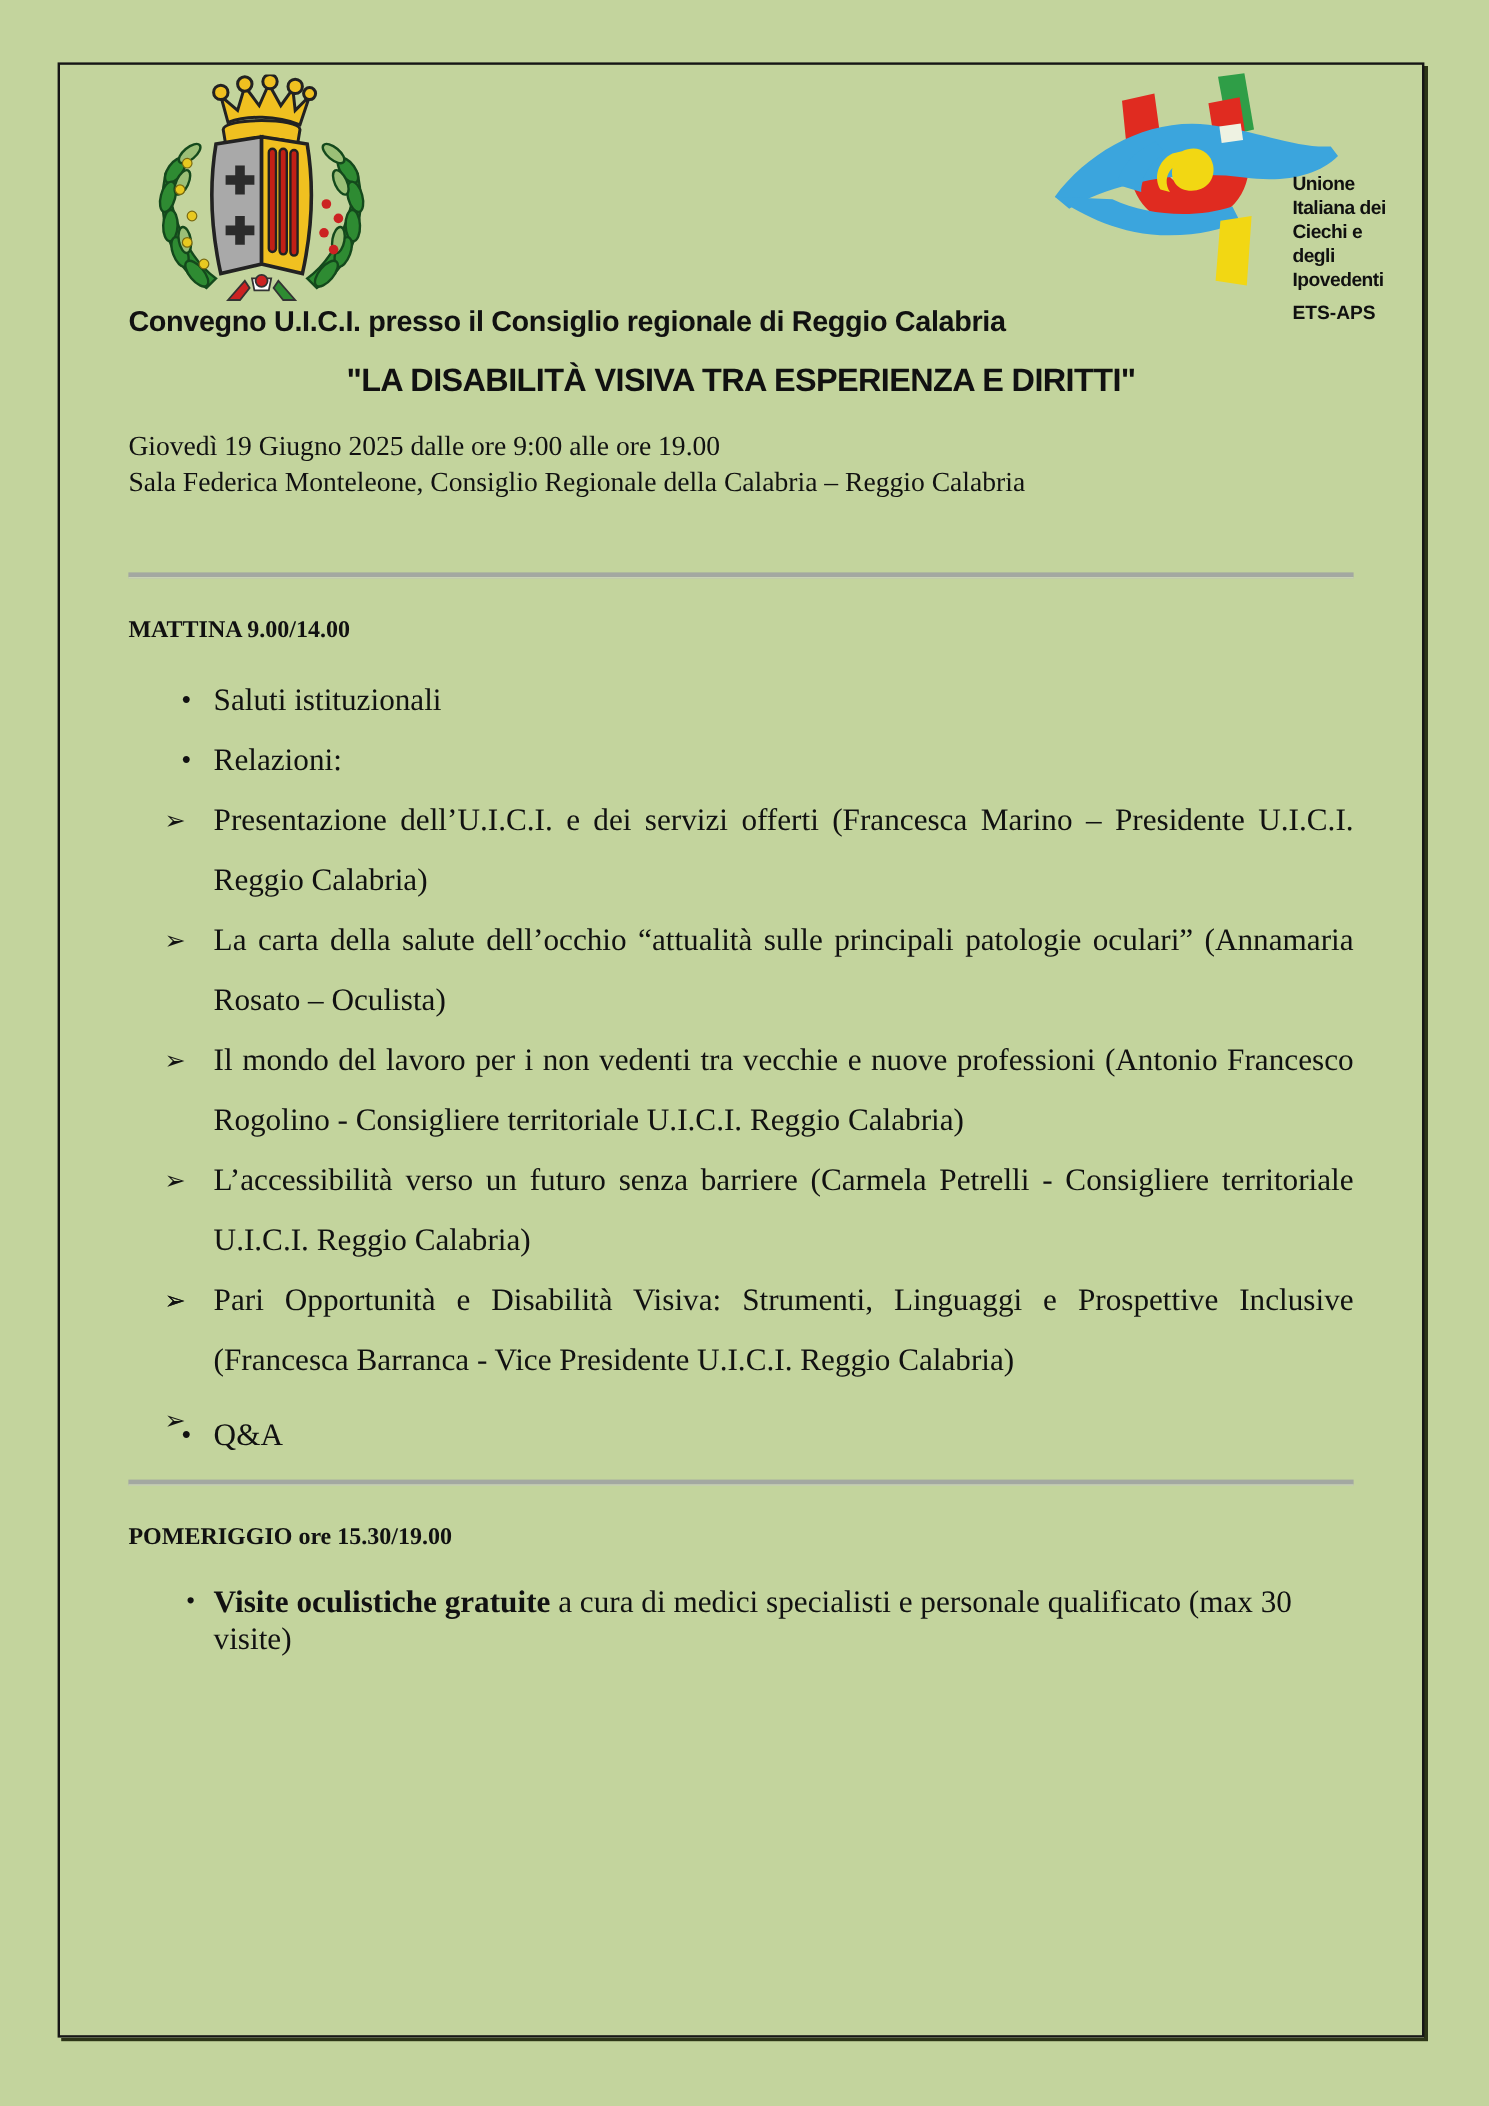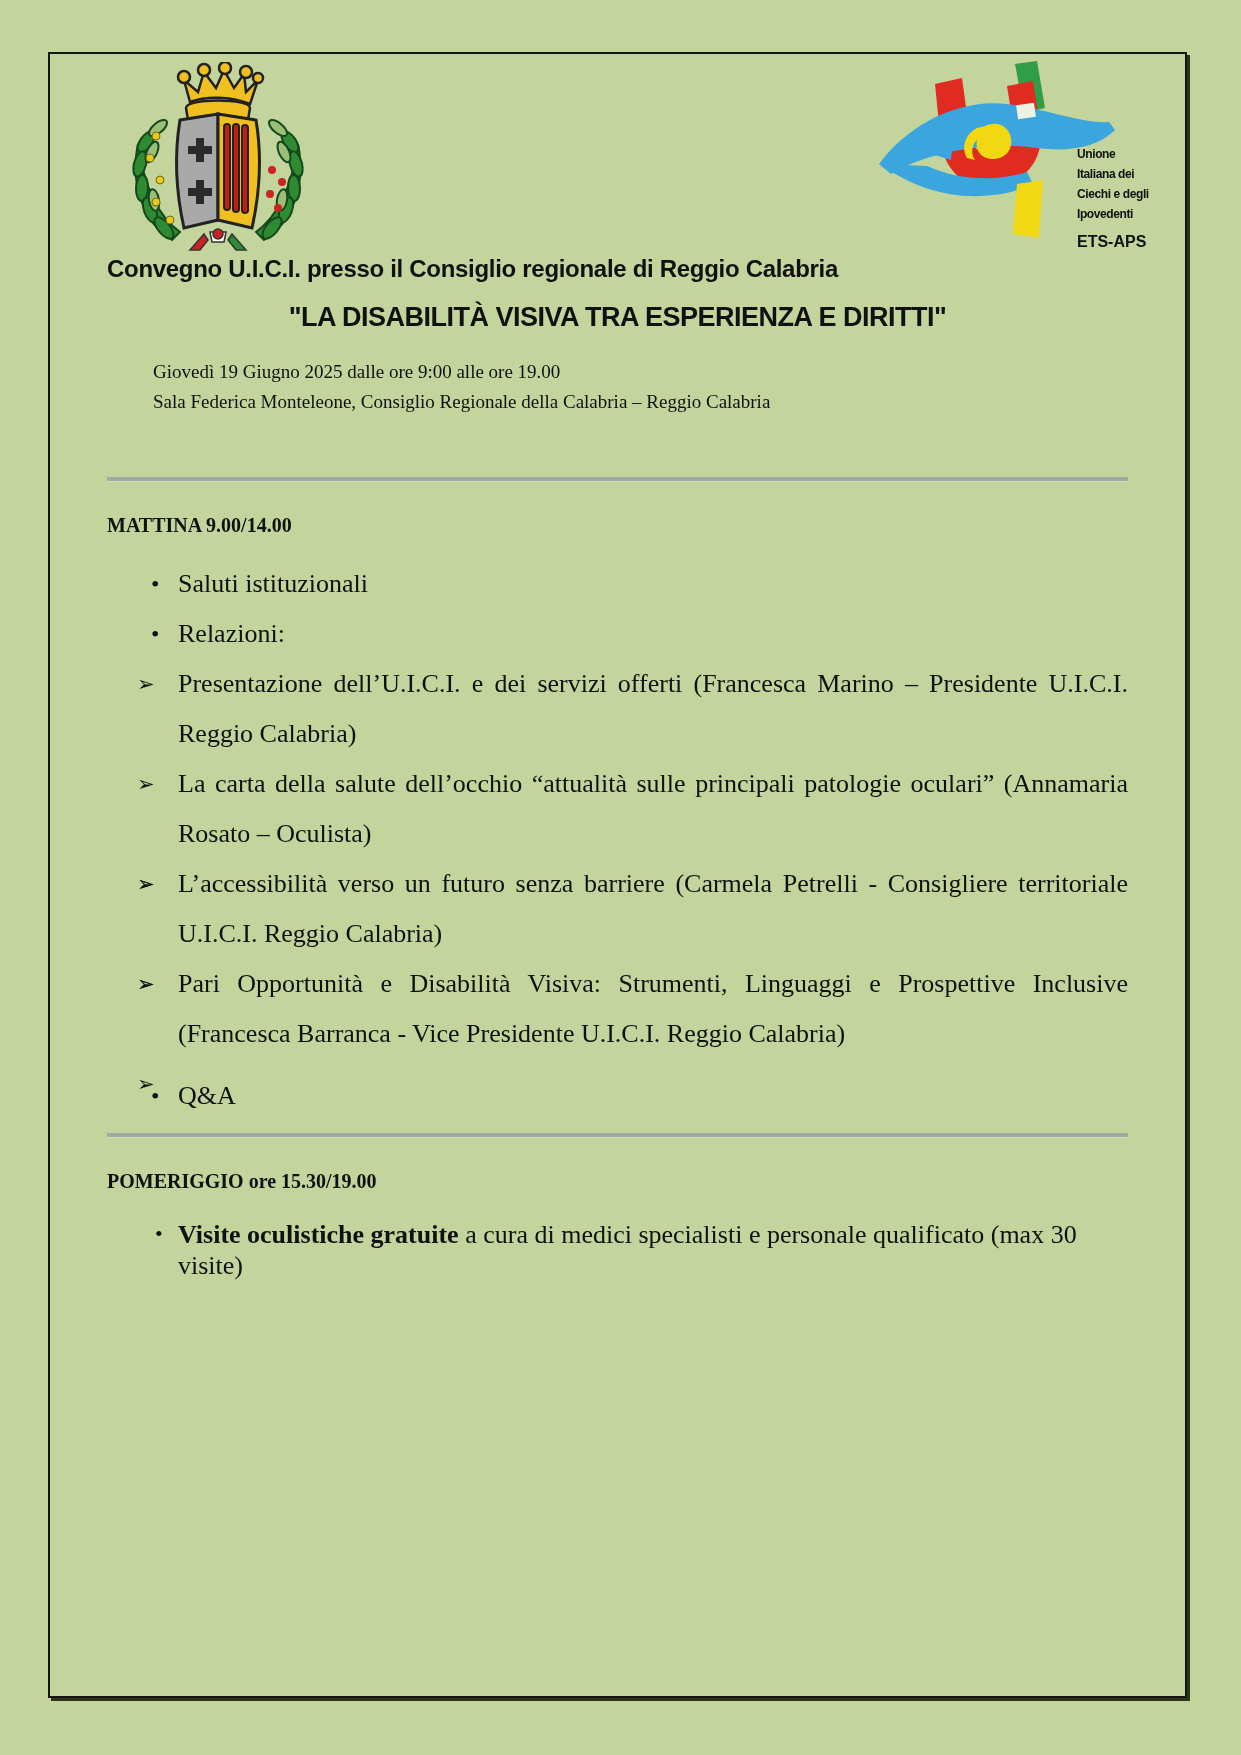--- a/index.html
+++ b/index.html
@@ -47,21 +47,21 @@
   }
   .intro{
     margin-top:25px;
     font-family:"Liberation Sans", sans-serif;
     font-weight:bold;
     font-size:26.5px;
     line-height:31px;
     text-align:justify;
     letter-spacing:-0.3px;
   }
-  .dates{ margin-top:24px; font-size:19px; line-height:30px;margin-left:46px; }
+  .dates{ margin-top:24px; font-size:23px; line-height:30px; }
 
   .rule{
     height:4px;
     background:#a3a8a1;
     border-bottom:1px solid #d2ddb8;
     margin:0;
   }
   .rule1{ margin-top:60px; }
   .rule2{ margin-top:12px; }
 
@@ -105,21 +105,21 @@
     padding-left:71px;
     line-height:31px;
     text-align:left;
   }
   ul.pm-list li .marker{ position:absolute; left:48px; top:-1px; font-size:22px; }
   .bold-lead{ font-weight:bold; }
 
   .uici-text{
     font-family:"Liberation Sans", sans-serif;
     font-weight:bold;
-    font-size:12px;
+    font-size:16px;
     line-height:20px;
     letter-spacing:-0.4px;
     color:#101010;
   }
   .uici-ets{
     font-family:"Liberation Sans", sans-serif;
     font-weight:bold;
     font-size:16px;
     margin-top:9px;
     color:#101010;
@@ -259,20 +259,21 @@
       <li>
         <span class="marker arrow">➢</span>
         <span>Presentazione dell’U.I.C.I. e dei servizi offerti (Francesca Marino – Presidente U.I.C.I. Reggio Calabria)</span>
       </li>
       <li>
         <span class="marker arrow">➢</span>
         <span>La carta della salute dell’occhio “attualità sulle principali patologie oculari” (Annamaria Rosato – Oculista)</span>
       </li>
       <li>
         <span class="marker arrow">➢</span>
+        <span>Il mondo del lavoro per i non vedenti tra vecchie e nuove professioni (Antonio Francesco Rogolino - Consigliere territoriale U.I.C.I. Reggio Calabria)</span>
       </li>
       <li>
         <span class="marker arrow">➢</span>
         <span>L’accessibilità verso un futuro senza barriere (Carmela Petrelli - Consigliere territoriale U.I.C.I. Reggio Calabria)</span>
       </li>
       <li>
         <span class="marker arrow">➢</span>
       </li>
       <li>
         <span class="marker arrow">➢</span>

